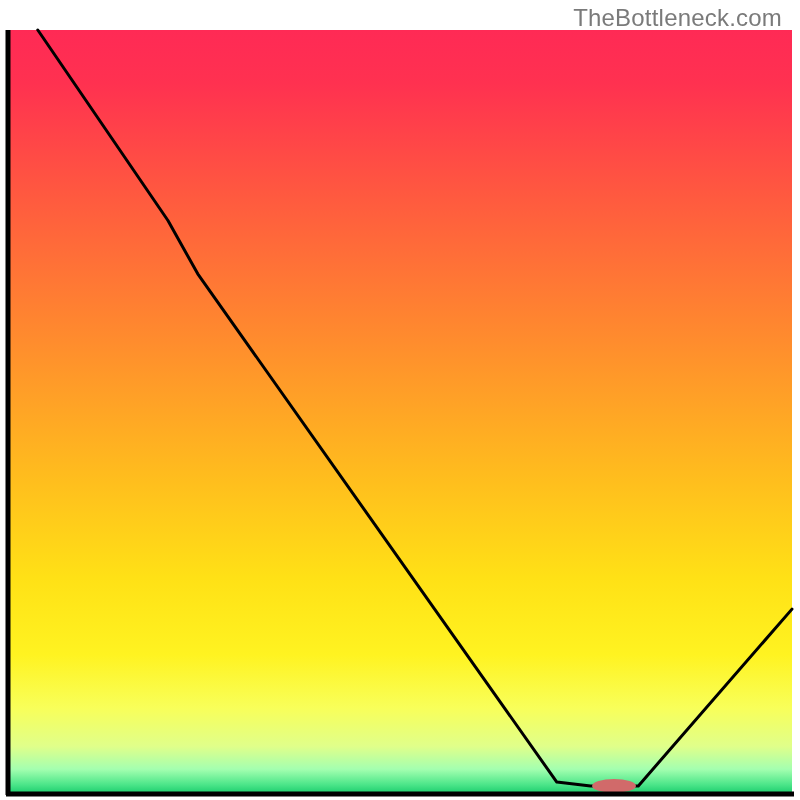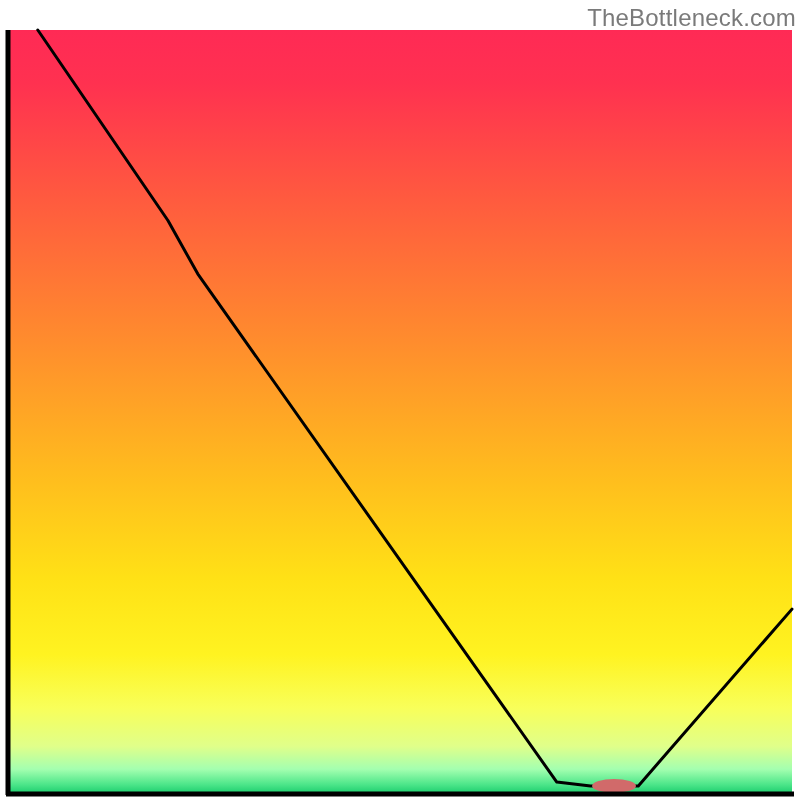--- a/index.html
+++ b/index.html
@@ -12,21 +12,21 @@
     overflow: hidden;
   }
   .wrapper {
     position: relative;
     width: 800px;
     height: 800px;
   }
   .watermark {
     position: absolute;
     top: 4px;
-    right: 4px;
+    right: 18px;
     font-size: 24px;
     font-weight: 400;
     color: #7a7a7a;
     letter-spacing: 0.2px;
     user-select: none;
   }
   svg {
     display: block;
   }
 </style>

